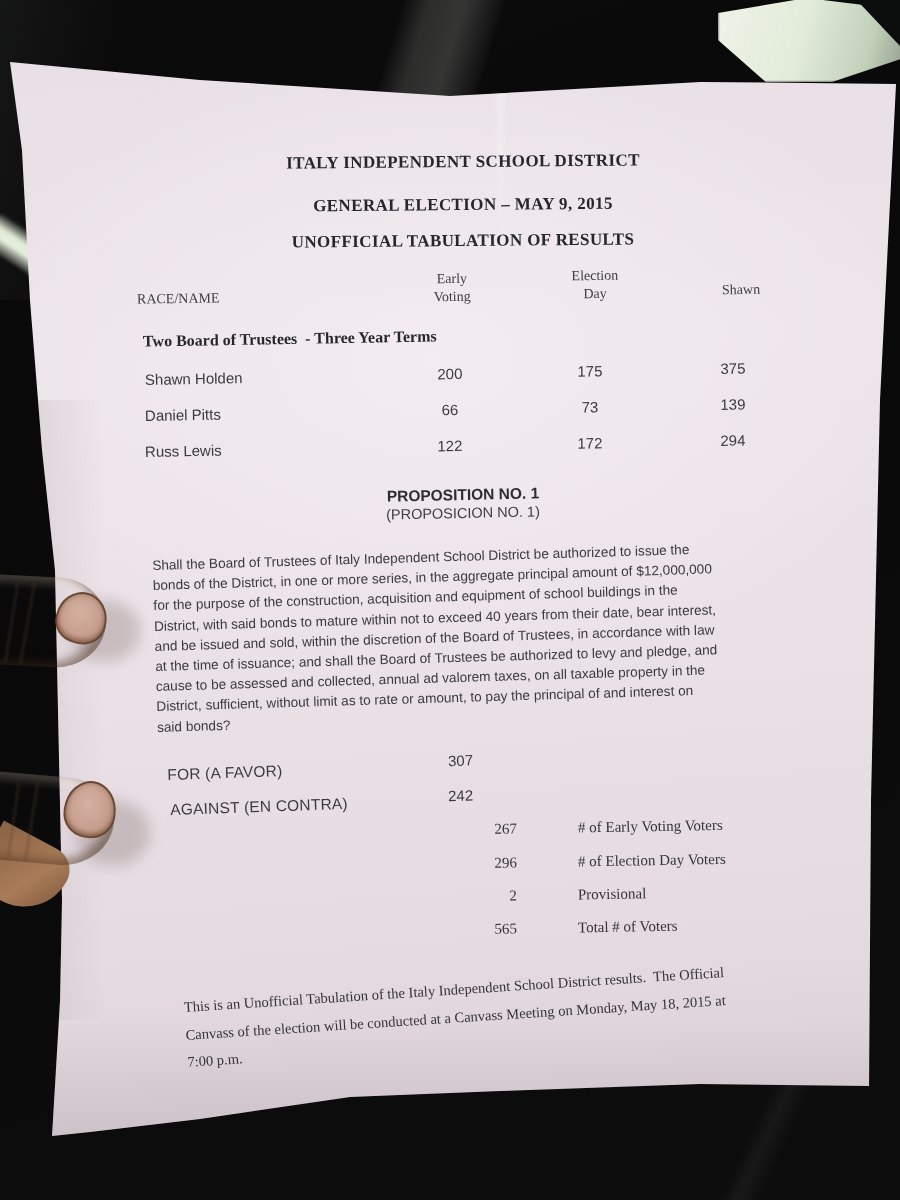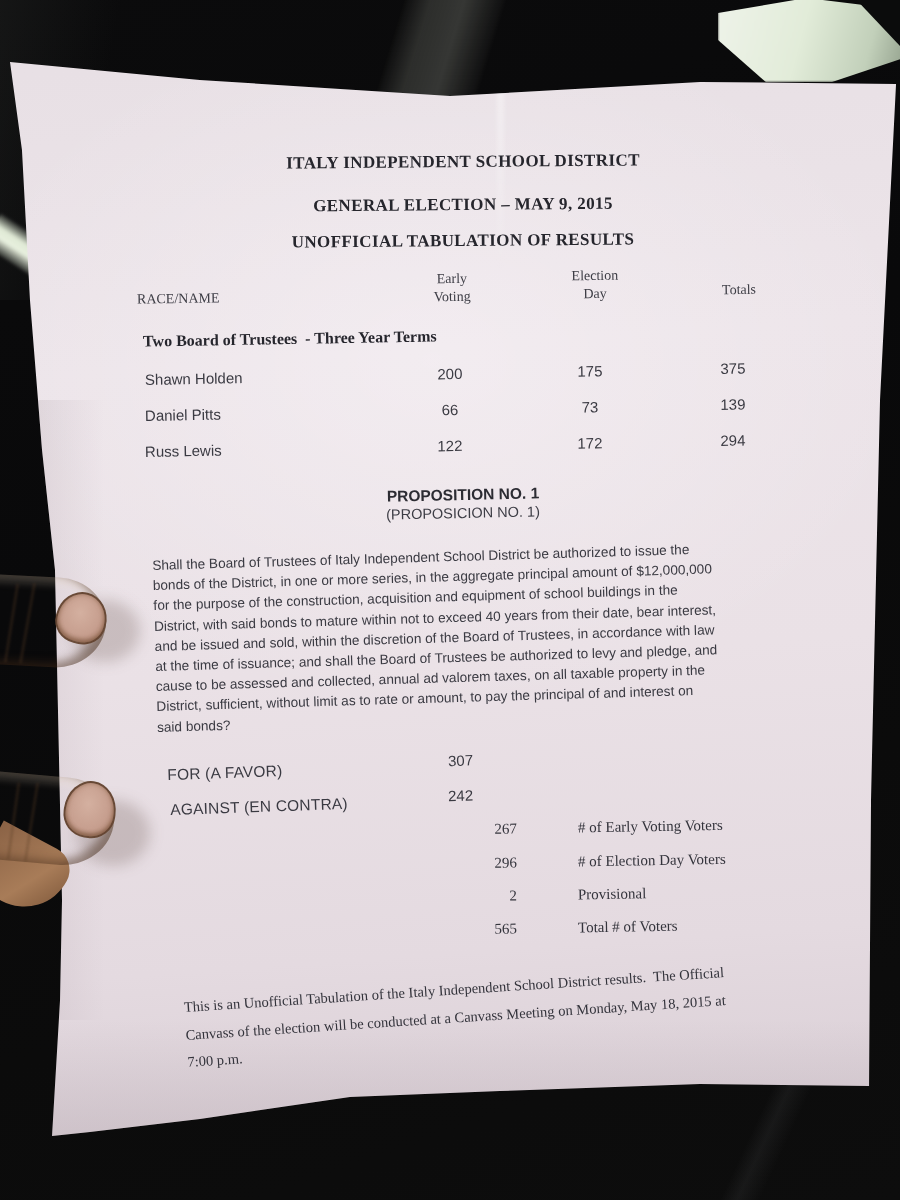--- a/index.html
+++ b/index.html
@@ -137,21 +137,21 @@
 
     <div class="abs serif colhead" style="left:137px;top:291px;transform:rotate(-0.8deg);">RACE/NAME</div>
     <div class="abs serif colhead colhead-2l" style="left:407px;top:270px;width:90px;transform:rotate(-0.8deg);">
       <div>Early</div>
       <div>Voting</div>
     </div>
     <div class="abs serif colhead colhead-2l" style="left:550px;top:267px;width:90px;transform:rotate(-0.8deg);">
       <div>Election</div>
       <div>Day</div>
     </div>
-    <div class="abs serif colhead" style="left:722px;top:282px;transform:rotate(-0.8deg);">Totals</div>
+    <div class="abs serif colhead" style="left:722px;top:282px;transform:rotate(-0.8deg);">Shawn</div>
 
     <div class="abs serif section-title pre" style="left:143px;top:330px;transform:rotate(-1deg);">Two Board of Trustees  - Three Year Terms</div>
 
     <div class="trustee-row" style="top:371px;">
       <span class="name sans ink">Shawn Holden</span>
       <span class="num sans ink" style="left:263px;">200</span>
       <span class="num sans ink" style="left:403px;">175</span>
       <span class="num sans ink" style="left:546px;">375</span>
     </div>
     <div class="trustee-row" style="top:407px;">

